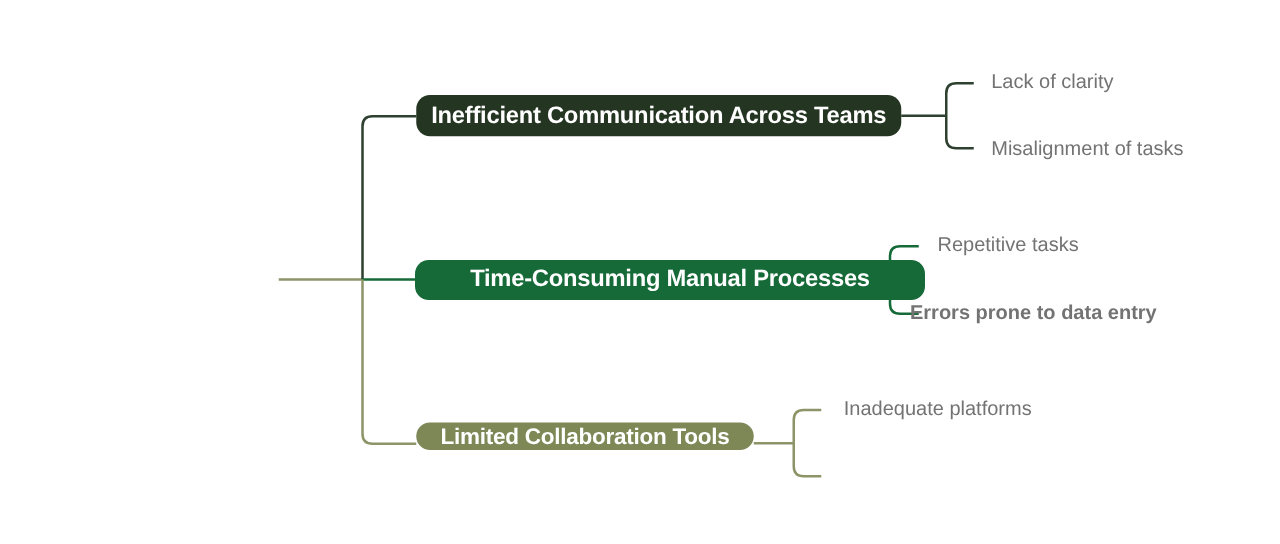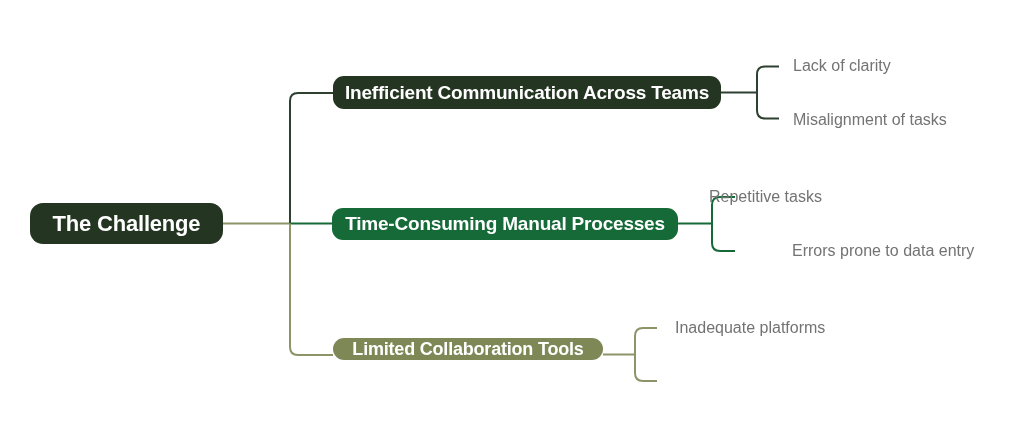--- a/index.html
+++ b/index.html
@@ -47,42 +47,42 @@
     border-radius: 13px;
   }
   .node.b1 {
     left: 333px; top: 76px;
     width: 388px; height: 33px;
     background: #243522;
     font-size: 19px;
   }
   .node.b2 {
     left: 332px; top: 208px;
-    width: 346px; height: 32px;
+    width: 408px; height: 32px;
     background: #156a38;
     font-size: 19px;
   }
   .node.b3 {
     left: 333px; top: 338px;
     width: 270px; height: 22px;
     background: #7e8857;
     font-size: 18px;
   }
   .leaf {
     position: absolute;
     transform: translateY(-50%);
     color: #737373;
     font-size: 16px;
     line-height: 1;
     white-space: nowrap;
   }
   .leaf.l1 { left: 793px; top: 66px; }
   .leaf.l2 { left: 793px; top: 120px; }
-  .leaf.l3 { left: 709px; top: 197px; text-align: right; }
-  .leaf.l4 { left: 792px; top: 251px; }
+  .leaf.l3 { left: 750px; top: 197px; text-align: right; }
+  .leaf.l4 { left: 728px; top: 251px; font-weight: bold; }
   .leaf.l5 { left: 675px; top: 328px; }
   .leaf.l6 { left: 675px; top: 381px; }
 </style>
 </head>
 <body>
 
 <div class="canvas">
 
   <svg class="links" viewBox="0 0 1024 435" xmlns="http://www.w3.org/2000/svg">
 
@@ -97,21 +97,20 @@
     <path class="ln dark" d="M721 92.5 H757"></path>
     <path class="ln dark" d="M779 66.5 H765 Q757 66.5 757 74.5 V110.5 Q757 118.5 765 118.5 H779"></path>
 
     <path class="ln green" d="M678 223.5 H712"></path>
     <path class="ln green" d="M735 197 H720 Q712 197 712 205 V243 Q712 251 720 251 H735"></path>
 
     <path class="ln olive" d="M603 354.5 H635"></path>
     <path class="ln olive" d="M657 328 H643 Q635 328 635 336 V373 Q635 381 643 381 H657"></path>
   </svg>
 
-  <div class="node root">The Challenge</div>
 
   <div class="node b1">Inefficient Communication Across Teams</div>
 
   <div class="node b2">Time-Consuming Manual Processes</div>
 
   <div class="node b3">Limited Collaboration Tools</div>
 
   <div class="leaf l1">Lack of clarity</div>
 
   <div class="leaf l2">Misalignment of tasks</div>

